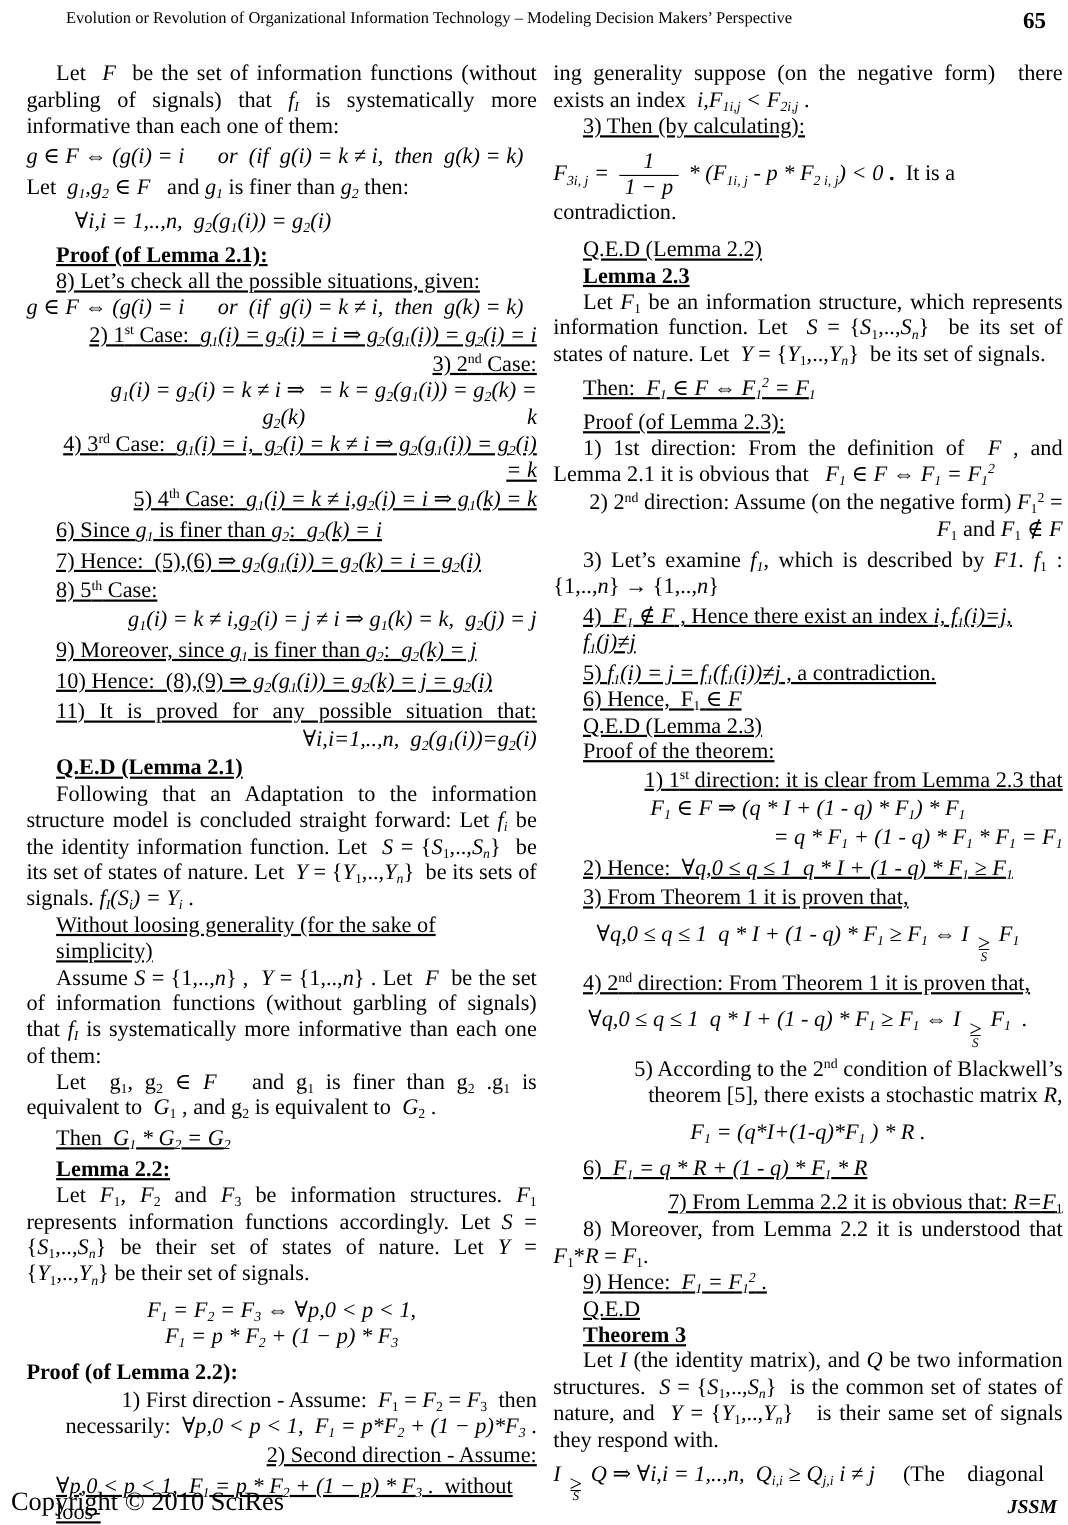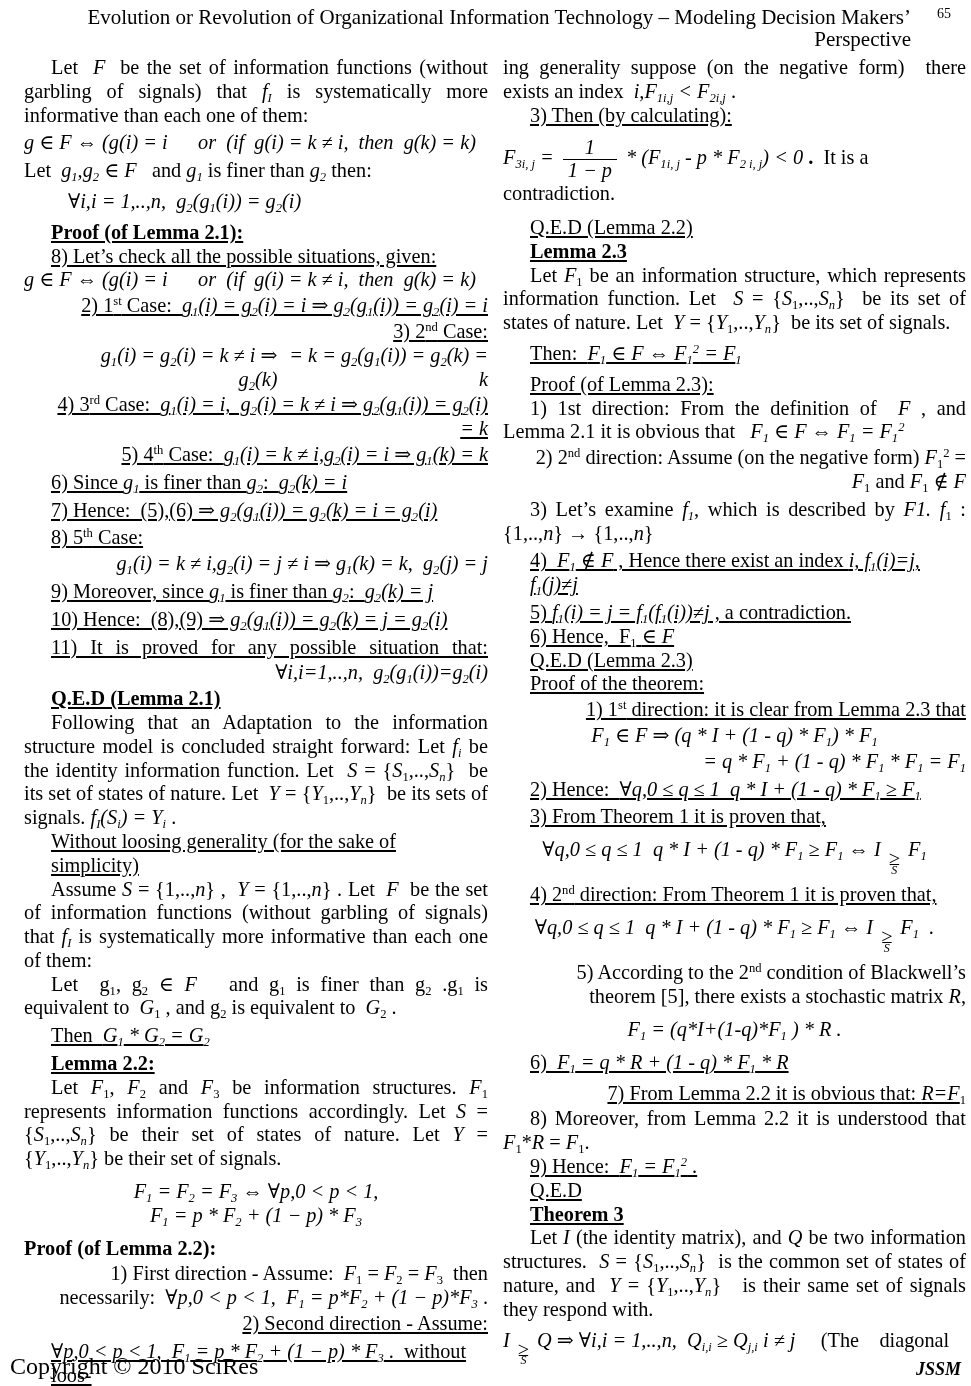--- a/index.html
+++ b/index.html
@@ -2,23 +2,23 @@
 <html><head>
 <meta charset="utf-8">
 <style>
   html,body{margin:0;padding:0;}
   body{
     width:971px;height:1386px;position:relative;overflow:hidden;
     background:#ffffff;color:#000;
     font-family:"Liberation Serif","DejaVu Serif",serif;
   }
   
-  .htitle{position:absolute;top:6px;left:60px;right:60px;text-align:right;
-    font-size:21px;line-height:22px;}
-  .hpage{position:absolute;top:6px;right:20px;font-size:14px;}
+  .htitle{position:absolute;top:6px;left:60px;right:60px;text-align:left;
+    font-size:15px;line-height:22px;}
+  .hpage{position:absolute;top:6px;right:20px;font-size:21px;font-weight:bold;}
   
   .col{position:absolute;top:56px;}
   #colL{left:24px;width:464px;}
   #colR{left:503px;width:463px;}
   .b{font-size:20.3px;line-height:23.8px;}
   .p{text-align:justify;text-indent:27px;}
   .pn{text-align:justify;}
   .ind1{padding-left:27px;text-decoration:underline;}
   .ind2{padding-left:44px;}
   .ind5{padding-left:88px;}

